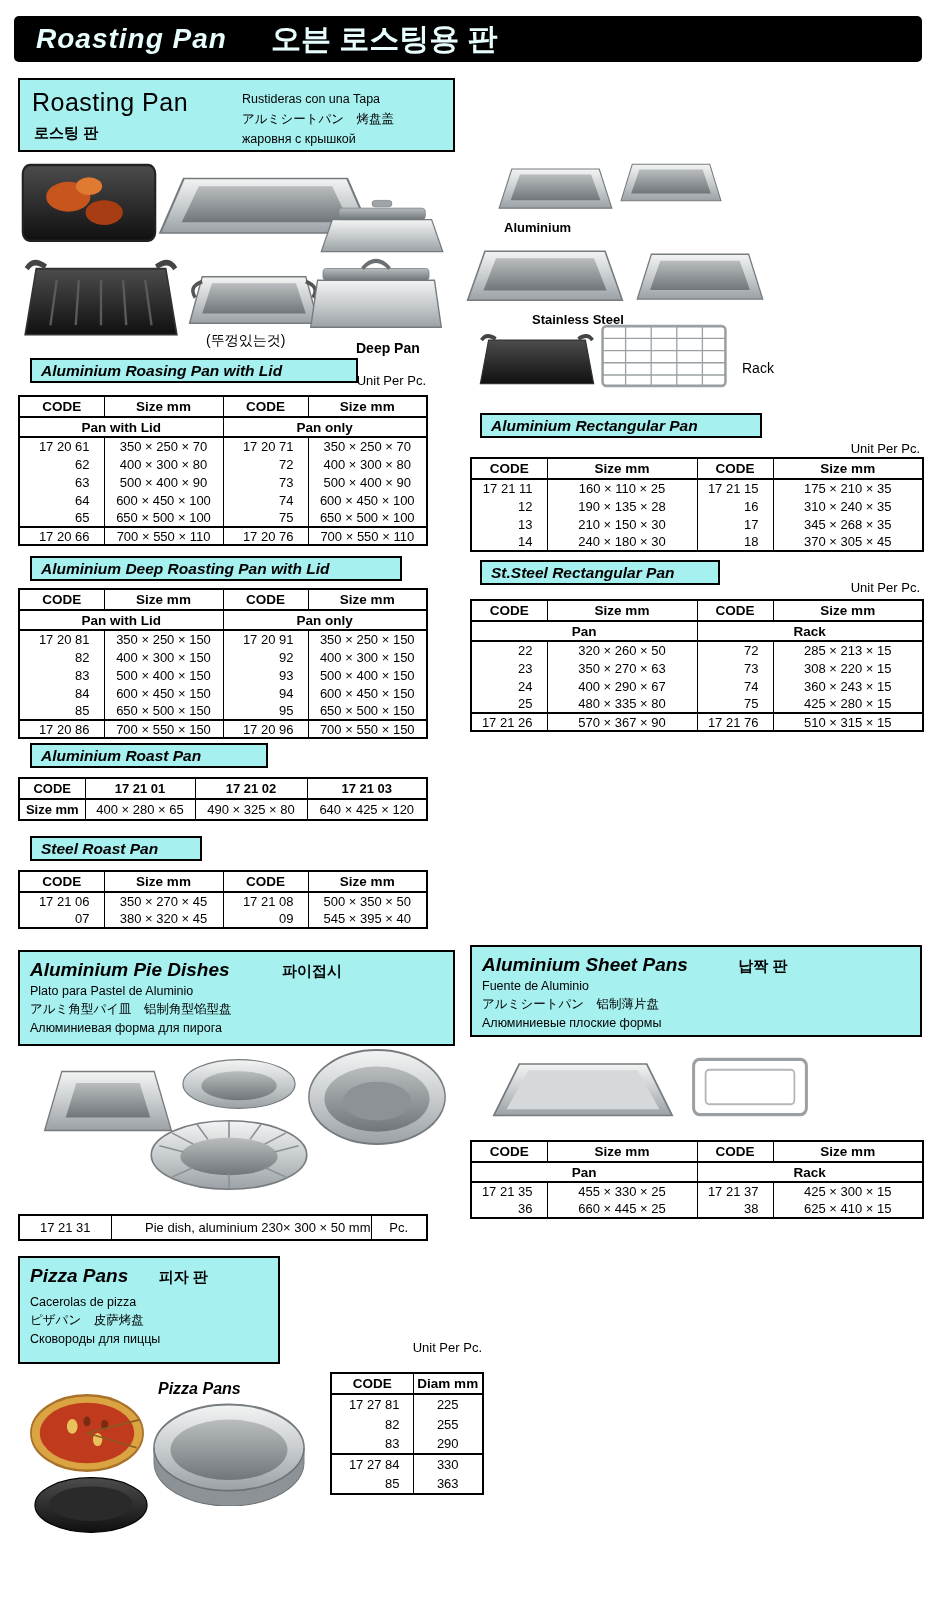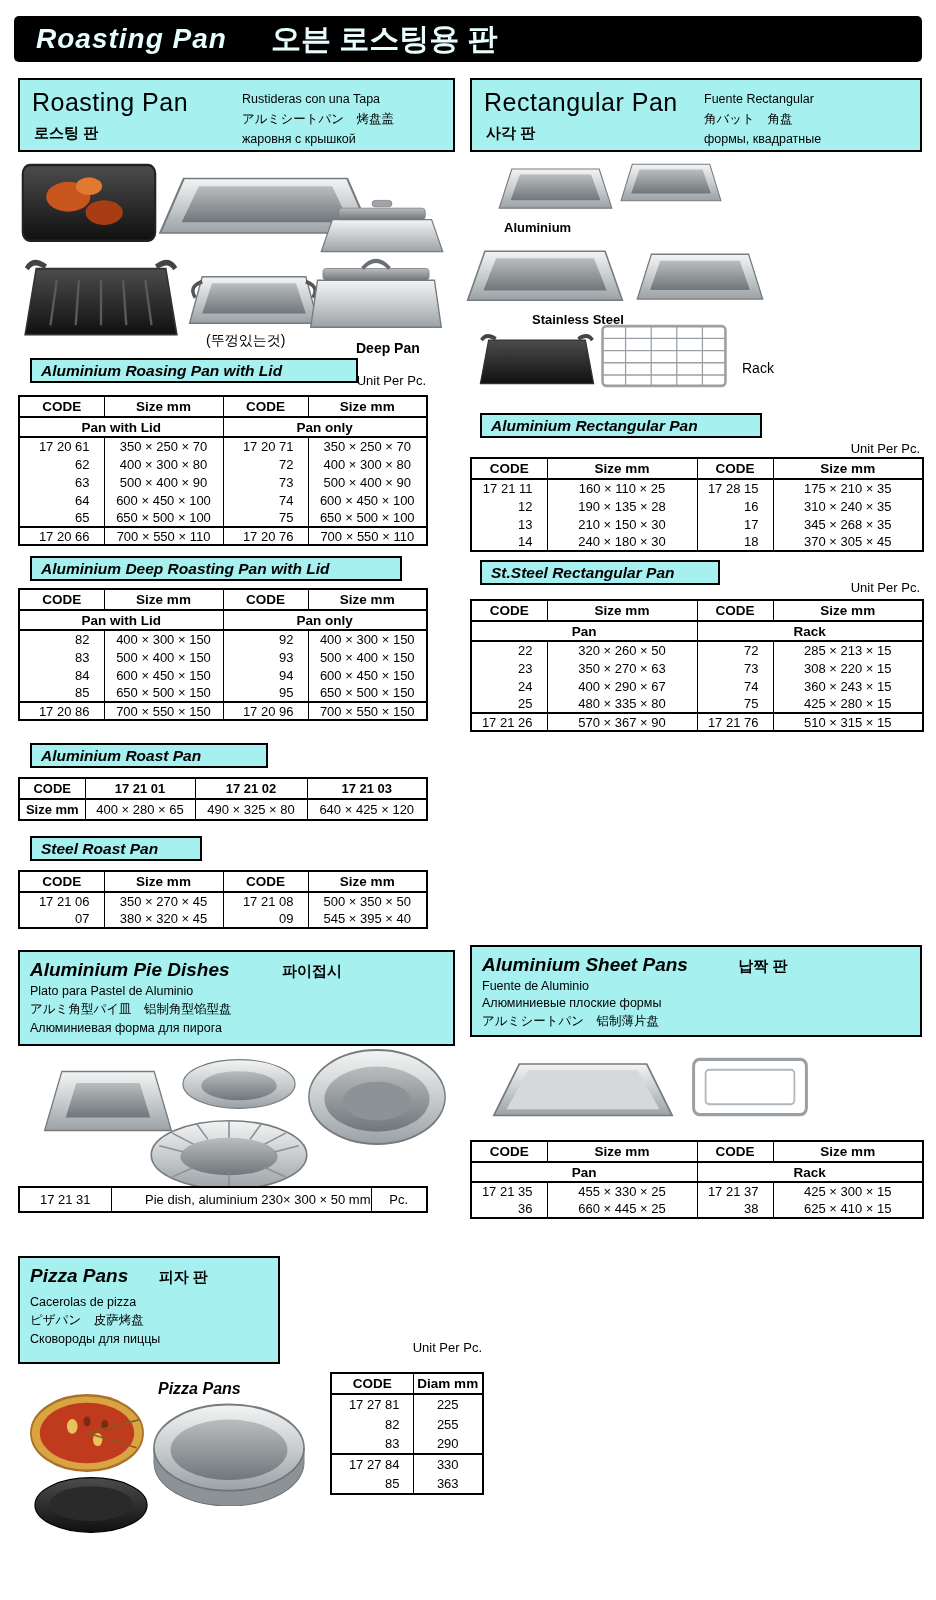--- a/index.html
+++ b/index.html
@@ -91,29 +91,20 @@
   <div class="abs hdrbox" style="left:18px;top:78px;width:437px;height:74px">
     <div class="hb-title">Roasting Pan</div>
     <div class="hb-sub">로스팅 판</div>
     <div class="hb-langs" style="left:222px">
       <div>Rustideras con una Tapa</div>
       <div>アルミシートパン　烤盘盖</div>
       <div>жаровня с крышкой</div>
     </div>
   </div>
 
-  <div class="abs hdrbox" style="left:470px;top:78px;width:452px;height:74px">
-    <div class="hb-title">Rectangular Pan</div>
-    <div class="hb-sub">사각 판</div>
-    <div class="hb-langs" style="left:232px">
-      <div>Fuente Rectangular</div>
-      <div>角バット　角盘</div>
-      <div>формы, квадратные</div>
-    </div>
-  </div>
 
   <svg class="ph" style="left:20px;top:158px;width:138px;height:88px" viewBox="0 0 200 100" preserveAspectRatio="none">
     <rect x="4" y="8" width="192" height="86" rx="10" fill="url(#gDark)" stroke="#222" stroke-width="3"></rect>
     <ellipse cx="70" cy="44" rx="32" ry="17" fill="#c8541e"></ellipse>
     <ellipse cx="122" cy="62" rx="27" ry="14" fill="#a83c12"></ellipse>
     <ellipse cx="100" cy="32" rx="19" ry="10" fill="#e07a30"></ellipse>
   </svg>
   <svg class="ph" style="left:158px;top:166px;width:215px;height:78px" viewBox="0 0 200 100" preserveAspectRatio="none">
     <polygon points="24,16 176,16 198,86 2,86" fill="url(#gMetal)" stroke="#767b7f" stroke-width="2"></polygon>
     <polygon points="38,26 162,26 178,72 22,72" fill="url(#gMetalDark)"></polygon>
@@ -228,20 +219,26 @@
         <th>Size mm</th>
         <th>CODE</th>
         <th>Size mm</th>
       </tr>
       <tr class="subhdr">
         <th colspan="2">Pan with Lid</th>
         <th colspan="2">Pan only</th>
       </tr>
     </thead>
     <tbody>
+        <tr>
+          <td>17 20 81</td>
+          <td>350 × 250 × 150</td>
+          <td>17 20 91</td>
+          <td>350 × 250 × 150</td>
+        </tr>
         <tr>
           <td>82</td>
           <td>400 × 300 × 150</td>
           <td>92</td>
           <td>400 × 300 × 150</td>
         </tr>
         <tr>
           <td>83</td>
           <td>500 × 400 × 150</td>
           <td>93</td>
@@ -382,21 +379,21 @@
         <th>CODE</th>
         <th>Size mm</th>
         <th>CODE</th>
         <th>Size mm</th>
       </tr>
     </thead>
     <tbody>
         <tr>
           <td>17 21 11</td>
           <td>160 × 110 × 25</td>
-          <td>17 28 15</td>
+          <td>17 21 15</td>
           <td>175 × 210 × 35</td>
         </tr>
         <tr>
           <td>12</td>
           <td>190 × 135 × 28</td>
           <td>16</td>
           <td>310 × 240 × 35</td>
         </tr>
         <tr>
           <td>13</td>
@@ -503,43 +500,43 @@
       <line x1="100" y1="94" x2="100" y2="74"></line>
         <line x1="170" y1="78" x2="144" y2="66"></line>
     </g>
   </svg>
   <svg class="ph" style="left:306px;top:1046px;width:142px;height:102px" viewBox="0 0 200 100" preserveAspectRatio="none">
     <ellipse cx="100" cy="50" rx="96" ry="46" fill="url(#gMetal)" stroke="#767b7f" stroke-width="2"></ellipse>
     <ellipse cx="100" cy="52" rx="74" ry="32" fill="url(#gMetalDark)"></ellipse>
     <ellipse cx="100" cy="54" rx="48" ry="19" fill="#8d9296"></ellipse>
   </svg>
 
-  <table class="abs data tpie" style="left:18px;top:1186px;width:408px">
+  <table class="abs data tpie" style="left:18px;top:1214px;width:408px">
     <colgroup>
         <col style="width:92px">
         <col style="width:260px">
         <col style="width:56px">
       </colgroup>
     <tbody>
         <tr>
           <td>17 21 31</td>
           <td>Pie dish, aluminium 230× 300 × 50 mm</td>
           <td>Pc.</td>
         </tr>
       </tbody>
   </table>
 
   <div class="abs infobox" style="left:470px;top:945px;width:452px;height:92px">
     <div>
       <span class="ib-title">Aluminium Sheet Pans</span>
       <span class="ib-kr" style="margin-left:46px">납짝 판</span>
     </div>
     <div class="ib-line">Fuente de Aluminio</div>
+    <div class="ib-line">アルミシートパン　铝制薄片盘</div>
     <div class="ib-line">Алюминиевые плоские формы</div>
-    <div class="ib-line">アルミシートパン　铝制薄片盘</div>
   </div>
 
   <svg class="ph" style="left:492px;top:1050px;width:182px;height:78px" viewBox="0 0 200 100" preserveAspectRatio="none">
     <polygon points="30,18 170,18 198,84 2,84" fill="url(#gMetal)" stroke="#767b7f" stroke-width="2"></polygon>
     <polygon points="40,26 160,26 184,76 16,76" fill="#d6d9db"></polygon>
   </svg>
   <svg class="ph" style="left:690px;top:1054px;width:120px;height:66px" viewBox="0 0 200 100" preserveAspectRatio="none">
     <rect x="6" y="8" width="188" height="84" rx="10" fill="#fff" stroke="#9aa0a4" stroke-width="5"></rect>
     <rect x="26" y="24" width="148" height="52" rx="6" fill="none" stroke="#b2b7bb" stroke-width="3"></rect>
   </svg>

